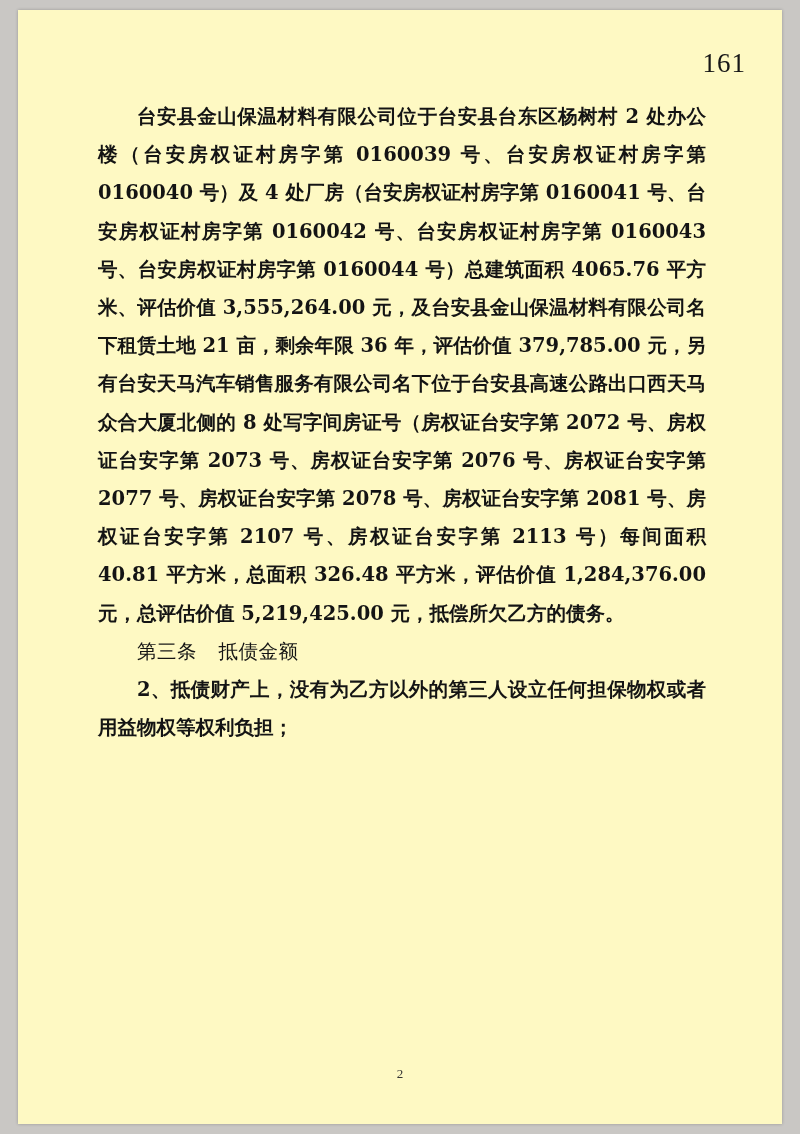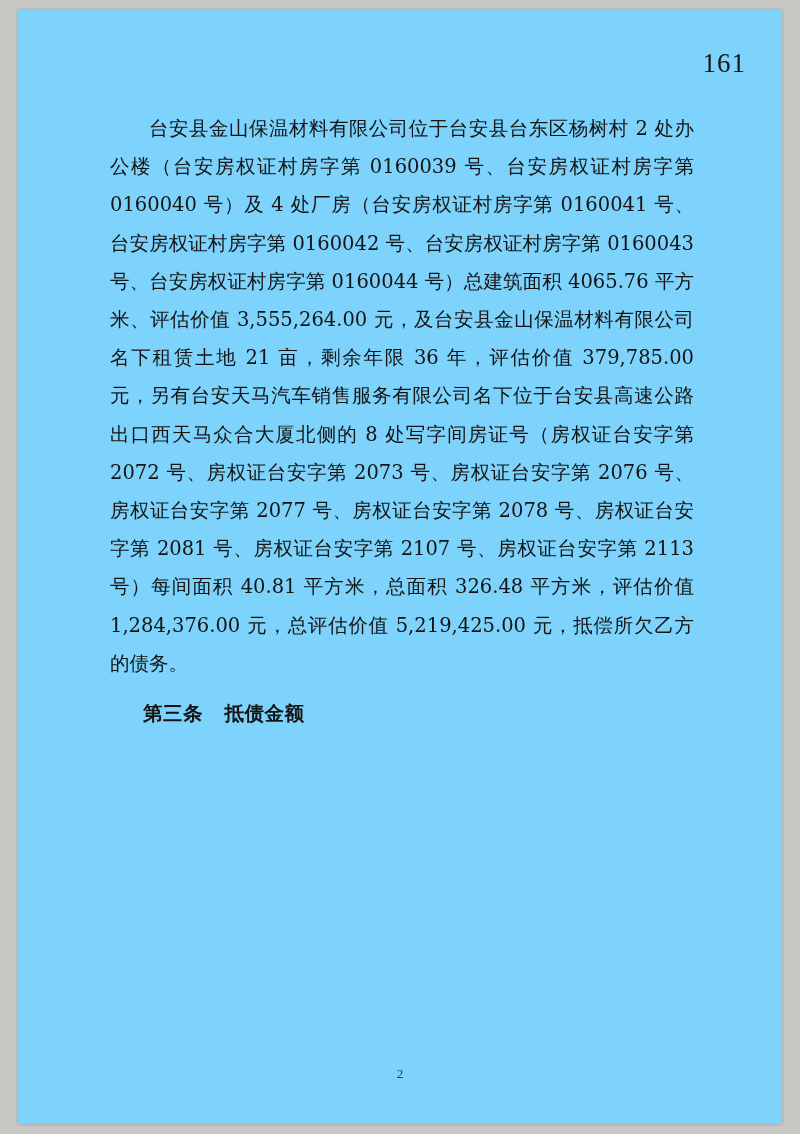--- a/index.html
+++ b/index.html
@@ -12,21 +12,21 @@
     background: #c9c7c4;
     font-family: "Liberation Serif", "DejaVu Serif", serif;
     overflow: hidden;
   }
   .page {
     position: absolute;
     left: 18px;
     top: 10px;
     width: 764px;
     height: 1114px;
-    background: #7dd3fc;
+    background: #fef9c3;
     box-shadow: 0 0 3px rgba(0,0,0,0.25);
   }
   .page-inner {
     position: relative;
     width: 100%;
     height: 100%;
   }
   .page-number-top {
     position: absolute;
     right: 36px;
@@ -42,29 +42,30 @@
     top: 88px;
     width: 608px;
     color: #141414;
     font-size: 19.5px;
     line-height: 38.2px;
     text-align: justify;
     text-justify: inter-ideograph;
     font-family: "DejaVu Serif", "Liberation Serif", serif;
   }
   p.para {
-    margin: 12px;
+    margin: 0;
     text-indent: 2em;
     text-align: justify;
     text-justify: inter-ideograph;
+    font-weight: bold;
   }
   p.heading {
-    margin: 6px;
+    margin: 0;
     text-indent: 2em;
-    font-weight: bold;
+    font-weight: normal;
     letter-spacing: 0.5px;
   }
   .heading .gap {
     display: inline-block;
     width: 1.1em;
   }
   .footer-number {
     position: absolute;
     left: 0;
     right: 0;
@@ -87,19 +88,20 @@
 
       <p class="para">台安县金山保温材料有限公司位于台安县台东区杨树村 2 处办公楼（台安房权证村房字第 0160039 号、台安房权证村房字第 0160040 号）及 4 处厂房（台安房权证村房字第 0160041 号、台安房权证村房字第 0160042 号、台安房权证村房字第 0160043 号、台安房权证村房字第 0160044 号）总建筑面积 4065.76 平方米、评估价值 3,555,264.00 元，及台安县金山保温材料有限公司名下租赁土地 21 亩，剩余年限 36 年，评估价值 379,785.00 元，另有台安天马汽车销售服务有限公司名下位于台安县高速公路出口西天马众合大厦北侧的 8 处写字间房证号（房权证台安字第 2072 号、房权证台安字第 2073 号、房权证台安字第 2076 号、房权证台安字第 2077 号、房权证台安字第 2078 号、房权证台安字第 2081 号、房权证台安字第 2107 号、房权证台安字第 2113 号）每间面积 40.81 平方米，总面积 326.48 平方米，评估价值 1,284,376.00 元，总评估价值 5,219,425.00 元，抵偿所欠乙方的债务。</p>
 
       <p class="heading">
         <span>第三条</span><span class="gap"></span><span>抵债金额</span>
       </p>
 
 
 
 
+      <p class="para">2、抵债财产上，没有为乙方以外的第三人设立任何担保物权或者用益物权等权利负担；</p>
 
     </div>
 
     <div class="footer-number">2</div>
 
   </div>
 </div>
 
 </body></html>

